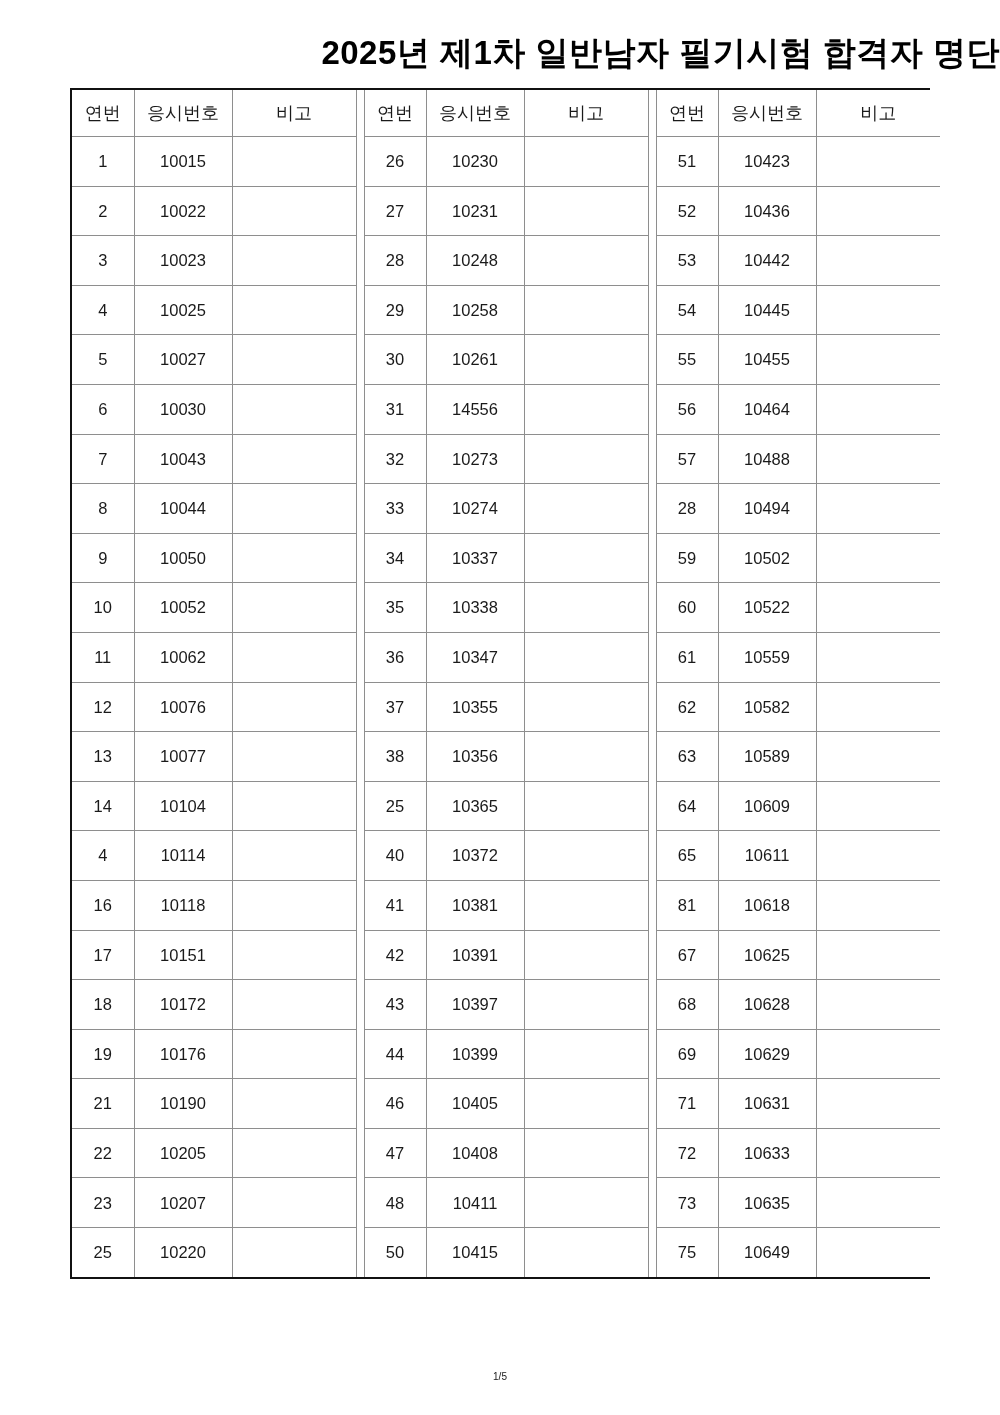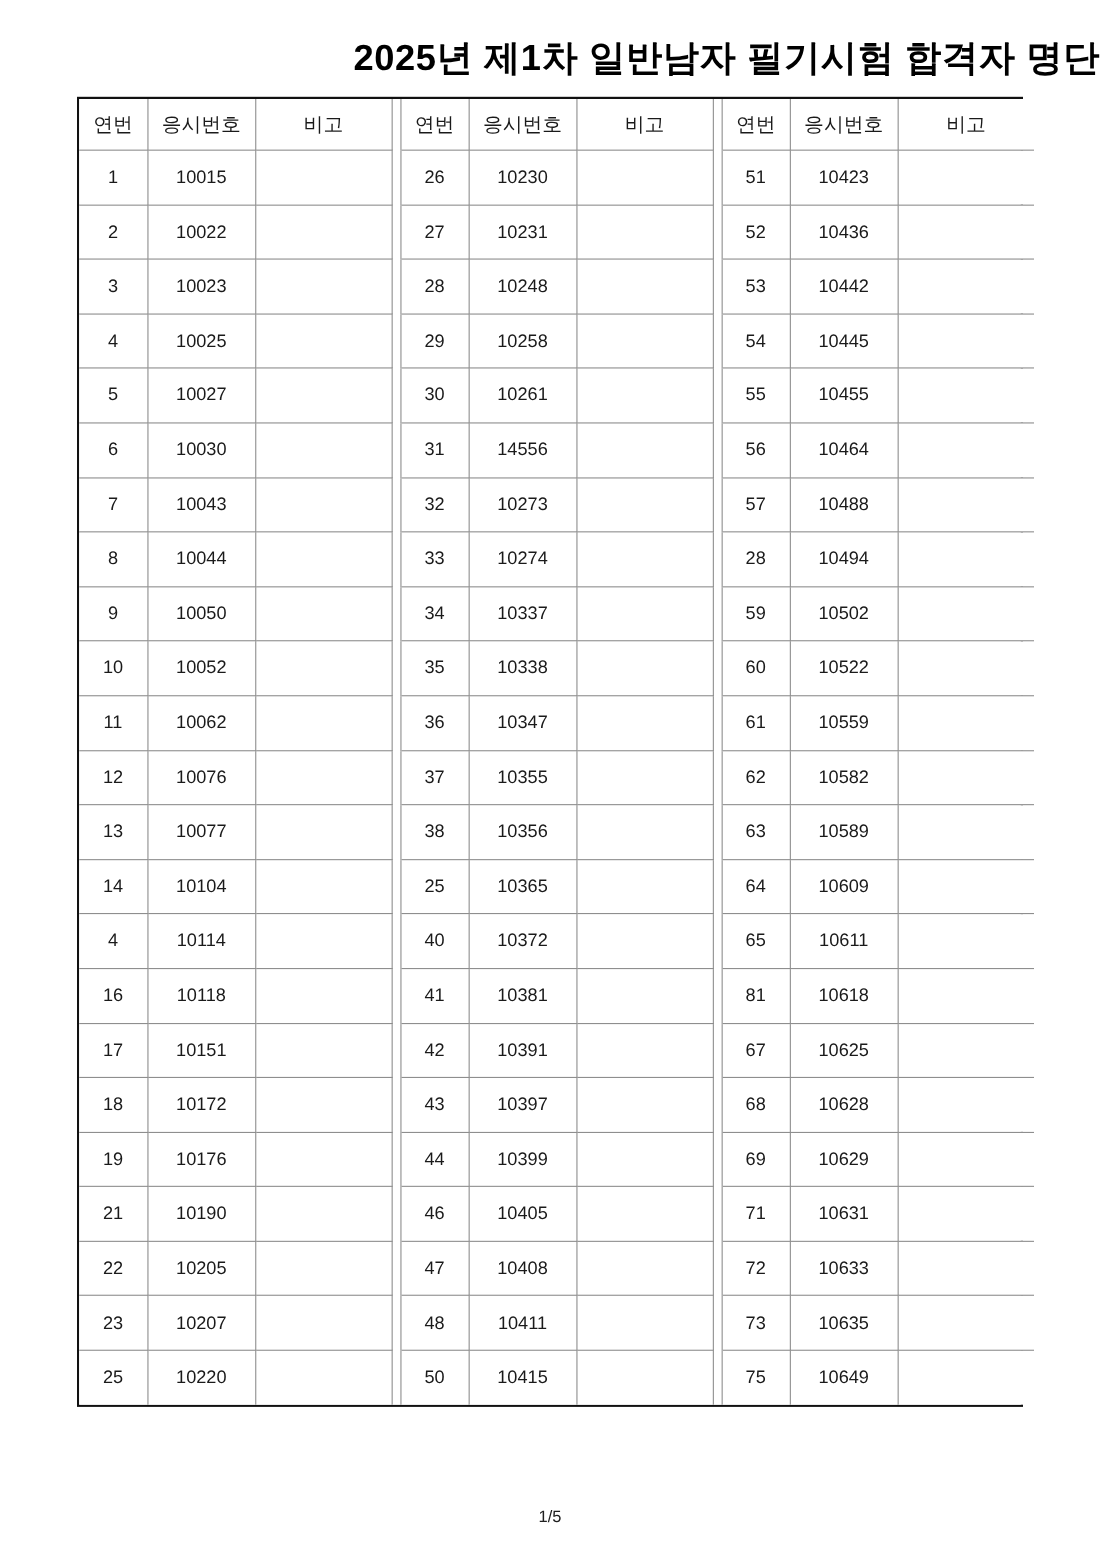--- a/index.html
+++ b/index.html
@@ -103,21 +103,21 @@
   .cell-seq  { font-size: 16.5px; }
   .cell-exam { font-size: 16.5px; }
 
   
   .page-footer {
     position: absolute;
     left: 0;
     right: 0;
     top: 1372px;
     text-align: center;
-    font-size: 15px;
+    font-size: 10px;
     color: #202020;
     line-height: 1;
   }
 </style>
 </head>
 <body>
 
 <div class="page">
 
   <h1 class="doc-title">2025년 제1차 일반남자 필기시험 합격자 명단</h1>

